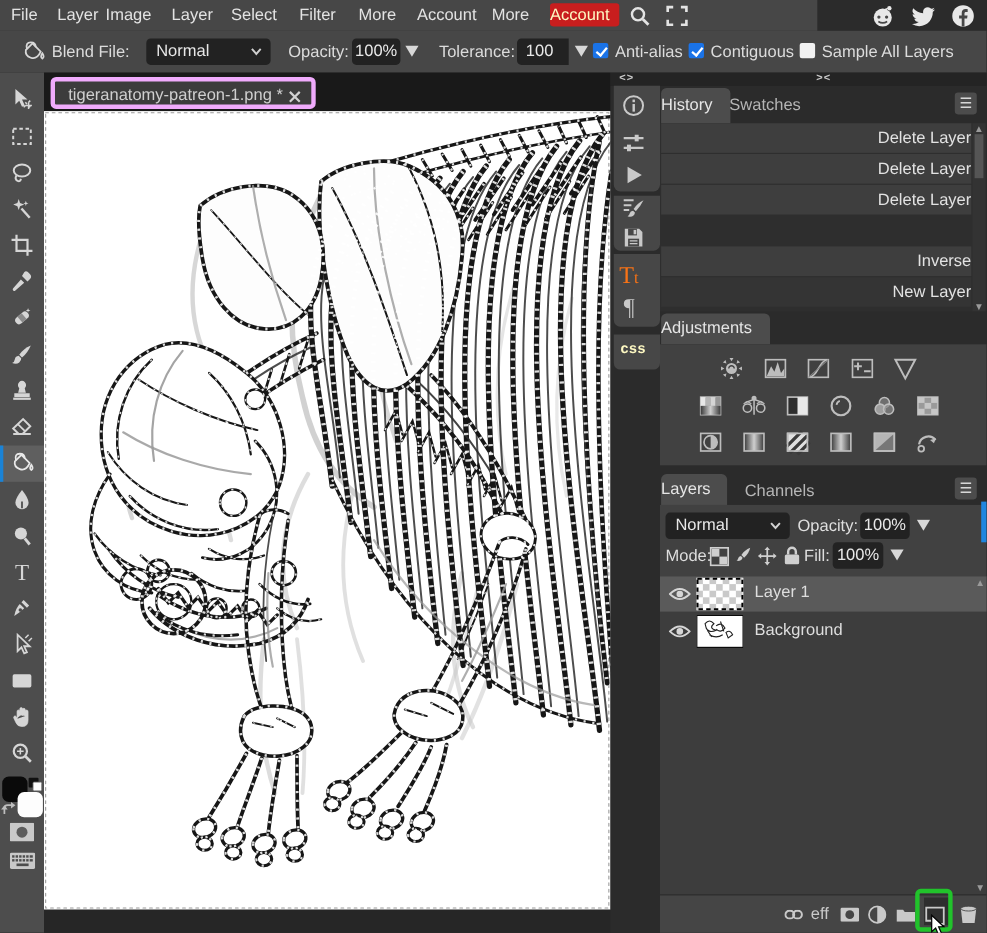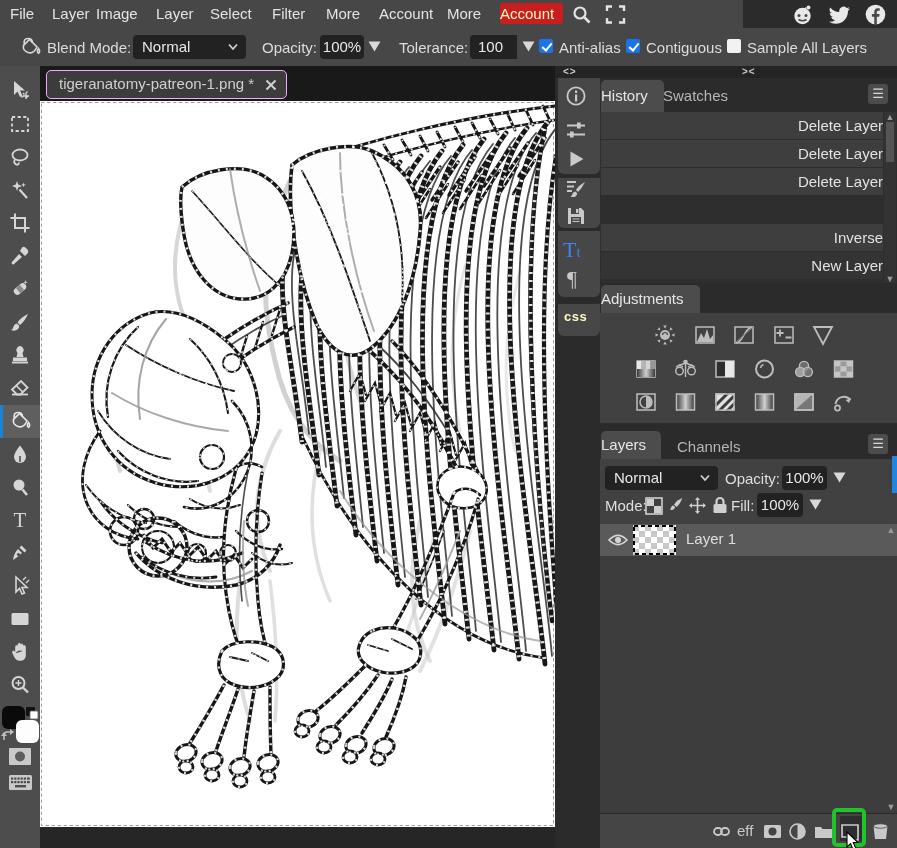--- a/index.html
+++ b/index.html
@@ -22,21 +22,21 @@
     border:solid #fff;border-width:0 2px 2px 0;transform:rotate(40deg);}
   
   #ltool{left:0;top:66px;width:40px;height:782px;background:#4d4d4d;}
   .tool{position:absolute;left:0px;width:40px;height:33px;}
   .tool svg{position:absolute;left:9px;top:5px;}
   .tool.sel{background:#5f5f5f;}
   .tool.sel:before{content:"";position:absolute;left:0;top:0;width:3px;height:33px;background:#1a83d6;}
   
   #tabstrip{left:40px;top:66px;width:515px;height:35px;background:#191919;}
   #doctab{position:absolute;left:6px;top:4px;width:241px;height:29px;background:#3c3c3c;
-    border-radius:5px;color:#cfcfcf;font-size:15px;border:1px solid #f0abfc;}
+    border-radius:5px;color:#cfcfcf;font-size:15px;border:4px solid #f0abfc;}
   #topstripR{left:555px;top:66px;width:342px;height:12px;background:#242424;color:#c9c9c9;
     font-size:10px;font-weight:bold;}
   
   #canvas{left:40px;top:101px;width:515px;height:726px;background:#ffffff;}
   #belowcanvas{left:40px;top:827px;width:515px;height:21px;background:#262626;}
   
   #midstrip{left:555px;top:78px;width:45px;height:770px;background:#2b2b2b;}
   .mgroup{position:absolute;left:3px;width:42px;background:#474747;border-radius:0 0 6px 6px;}
   .micon{position:absolute;left:10px;width:22px;height:22px;color:#c9c9c9;}
   
@@ -97,21 +97,21 @@
   </div>
 
   <div class="abs" id="optbar">
     <svg class="abs" style="left:19px;top:8px" width="22" height="22" viewBox="0 0 22 22">
       <g fill="none" stroke="#d8d8d8" stroke-width="1.6">
         <path d="M10.5 3.5 L18 11 Q14.5 18.5 9 16.5 Q3.5 14.5 4.5 9.5 Z"></path>
         <path d="M5.5 8.5 Q4 2.5 9 2.5 Q13.5 2.5 13.5 7"></path>
         <path d="M19.5 12.5 q2.3 3.3 0 4.8 q-2.3-1.5 0-4.8z"></path>
       </g>
     </svg>
-    <span class="lbl" style="left:47px">Blend Mode:</span>
+    <span class="lbl" style="left:47px">Blend File:</span>
     <div class="darkbox" style="left:133px;top:7px;width:113px;height:24px;line-height:24px;padding-left:9px;">Normal
       <svg style="position:absolute;right:8px;top:8px" width="10" height="8" viewBox="0 0 10 8">
           <path d="M1 1.5 L5 6 L9 1.5" fill="none" stroke="#d0d0d0" stroke-width="1.8"></path>
         </svg>
     </div>
     <span class="lbl" style="left:262px">Opacity:</span>
     <div class="darkbox" style="left:320px;top:7px;width:44px;height:24px;line-height:24px;text-align:center;">100%</div>
     <svg class="abs" style="left:368px;top:13px" width="13" height="11" viewBox="0 0 13 11">
         <path d="M0.5 0.5 h12 L6.5 10.5z" fill="#d8d8d8"></path>
       </svg>
@@ -693,21 +693,21 @@
     <svg class="micon" style="top:127px" width="22" height="22" viewBox="0 0 22 22">
       <path d="M3 3 h13 l3 3 v13 H3z" fill="#c9c9c9"></path>
       <rect x="6" y="3" width="8" height="6" fill="#474747"></rect>
       <rect x="11" y="4" width="2.4" height="4" fill="#c9c9c9"></rect>
       <rect x="6" y="12" width="10" height="7" fill="#474747"></rect>
       <g stroke="#c9c9c9" stroke-width="1.2">
           <path d="M7.5 14 h7 M7.5 16.5 h7"></path>
         </g>
     </svg>
 
-    <div class="micon" style="top:159px;left:8px;font-family:'Liberation Serif';font-size:22px;color:#3b82f6;">T<span style="font-size:15px">t</span></div>
+    <div class="micon" style="top:159px;left:8px;font-family:'Liberation Serif';font-size:22px;color:#f97316;">T<span style="font-size:15px">t</span></div>
 
     <div class="micon" style="top:188px;left:12px;font-family:'Liberation Serif';font-size:22px;color:#c9c9c9;">¶</div>
 
     <div class="micon" style="top:231px;left:9px;font-size:13px;font-weight:bold;color:#fef9c3;letter-spacing:.5px">css</div>
   </div>
 
   <div class="abs" id="rpanel">
 
     <div class="ptab" style="left:1px;top:2px;width:63px;height:32px;line-height:32px;">History</div>
     <span class="ptabtxt" style="left:63px;top:9px;">Swatches</span>
@@ -910,20 +910,36 @@
                 <rect x="30" y="18" width="6" height="6"></rect>
               <rect x="0" y="24" width="6" height="6"></rect>
                 <rect x="12" y="24" width="6" height="6"></rect>
                 <rect x="24" y="24" width="6" height="6"></rect>
                 <rect x="36" y="24" width="6" height="6"></rect>
             </g>
             <rect x="1" y="1" width="41" height="28" fill="none" stroke="#000" stroke-width="2" stroke-dasharray="4 3"></rect>
           </svg>
           <span style="position:absolute;left:86px;top:6px;">Layer 1</span>
         </div>
+        <div style="position:absolute;left:0;top:34px;width:297px;height:32px;">
+          <svg class="abs" style="left:8px;top:9px" width="20" height="14" viewBox="0 0 20 14">
+            <path d="M1 7 Q10 -2 19 7 Q10 16 1 7z" fill="none" stroke="#d6d6d6" stroke-width="1.7"></path>
+            <circle cx="10" cy="7" r="3" fill="#d6d6d6"></circle>
+          </svg>
+          <svg class="abs" style="left:33px;top:1px" width="43" height="30" viewBox="0 0 43 30">
+            <rect x="0" y="0" width="43" height="30" fill="#fff" stroke="#0a0a0a" stroke-width="2"></rect>
+            <g stroke="#222" fill="none" stroke-width="1">
+              <path d="M8 8 q4-5 8 0 q-5 4 2 6 q-6 3-9-2z"></path>
+              <path d="M18 10 q5-4 8 2 q-4 5-8 1"></path>
+              <path d="M12 18 q6 4 12 0 M10 14 l4 6 M22 6 l3 9"></path>
+              <path d="M27 16 q4-3 6 2 l-4 3z"></path>
+            </g>
+          </svg>
+          <span style="position:absolute;left:86px;top:6px;">Background</span>
+        </div>
         <div class="sarrow" style="left:285px;top:1px;">▲</div>
         <div class="sarrow" style="left:285px;top:278px;">▼</div>
       </div>
 
       <div id="layfoot" style="position:absolute;left:0px;top:354px;width:297px;height:35px;background:#454545;border-top:1px solid #2a2a2a;">
         <svg class="abs" style="left:113px;top:13px" width="17" height="9" viewBox="0 0 17 9">
           <g fill="none" stroke="#c9c9c9" stroke-width="1.8">
             <rect x="1" y="1" width="8" height="7" rx="3.5"></rect>
               <rect x="8" y="1" width="8" height="7" rx="3.5"></rect>
           </g>

